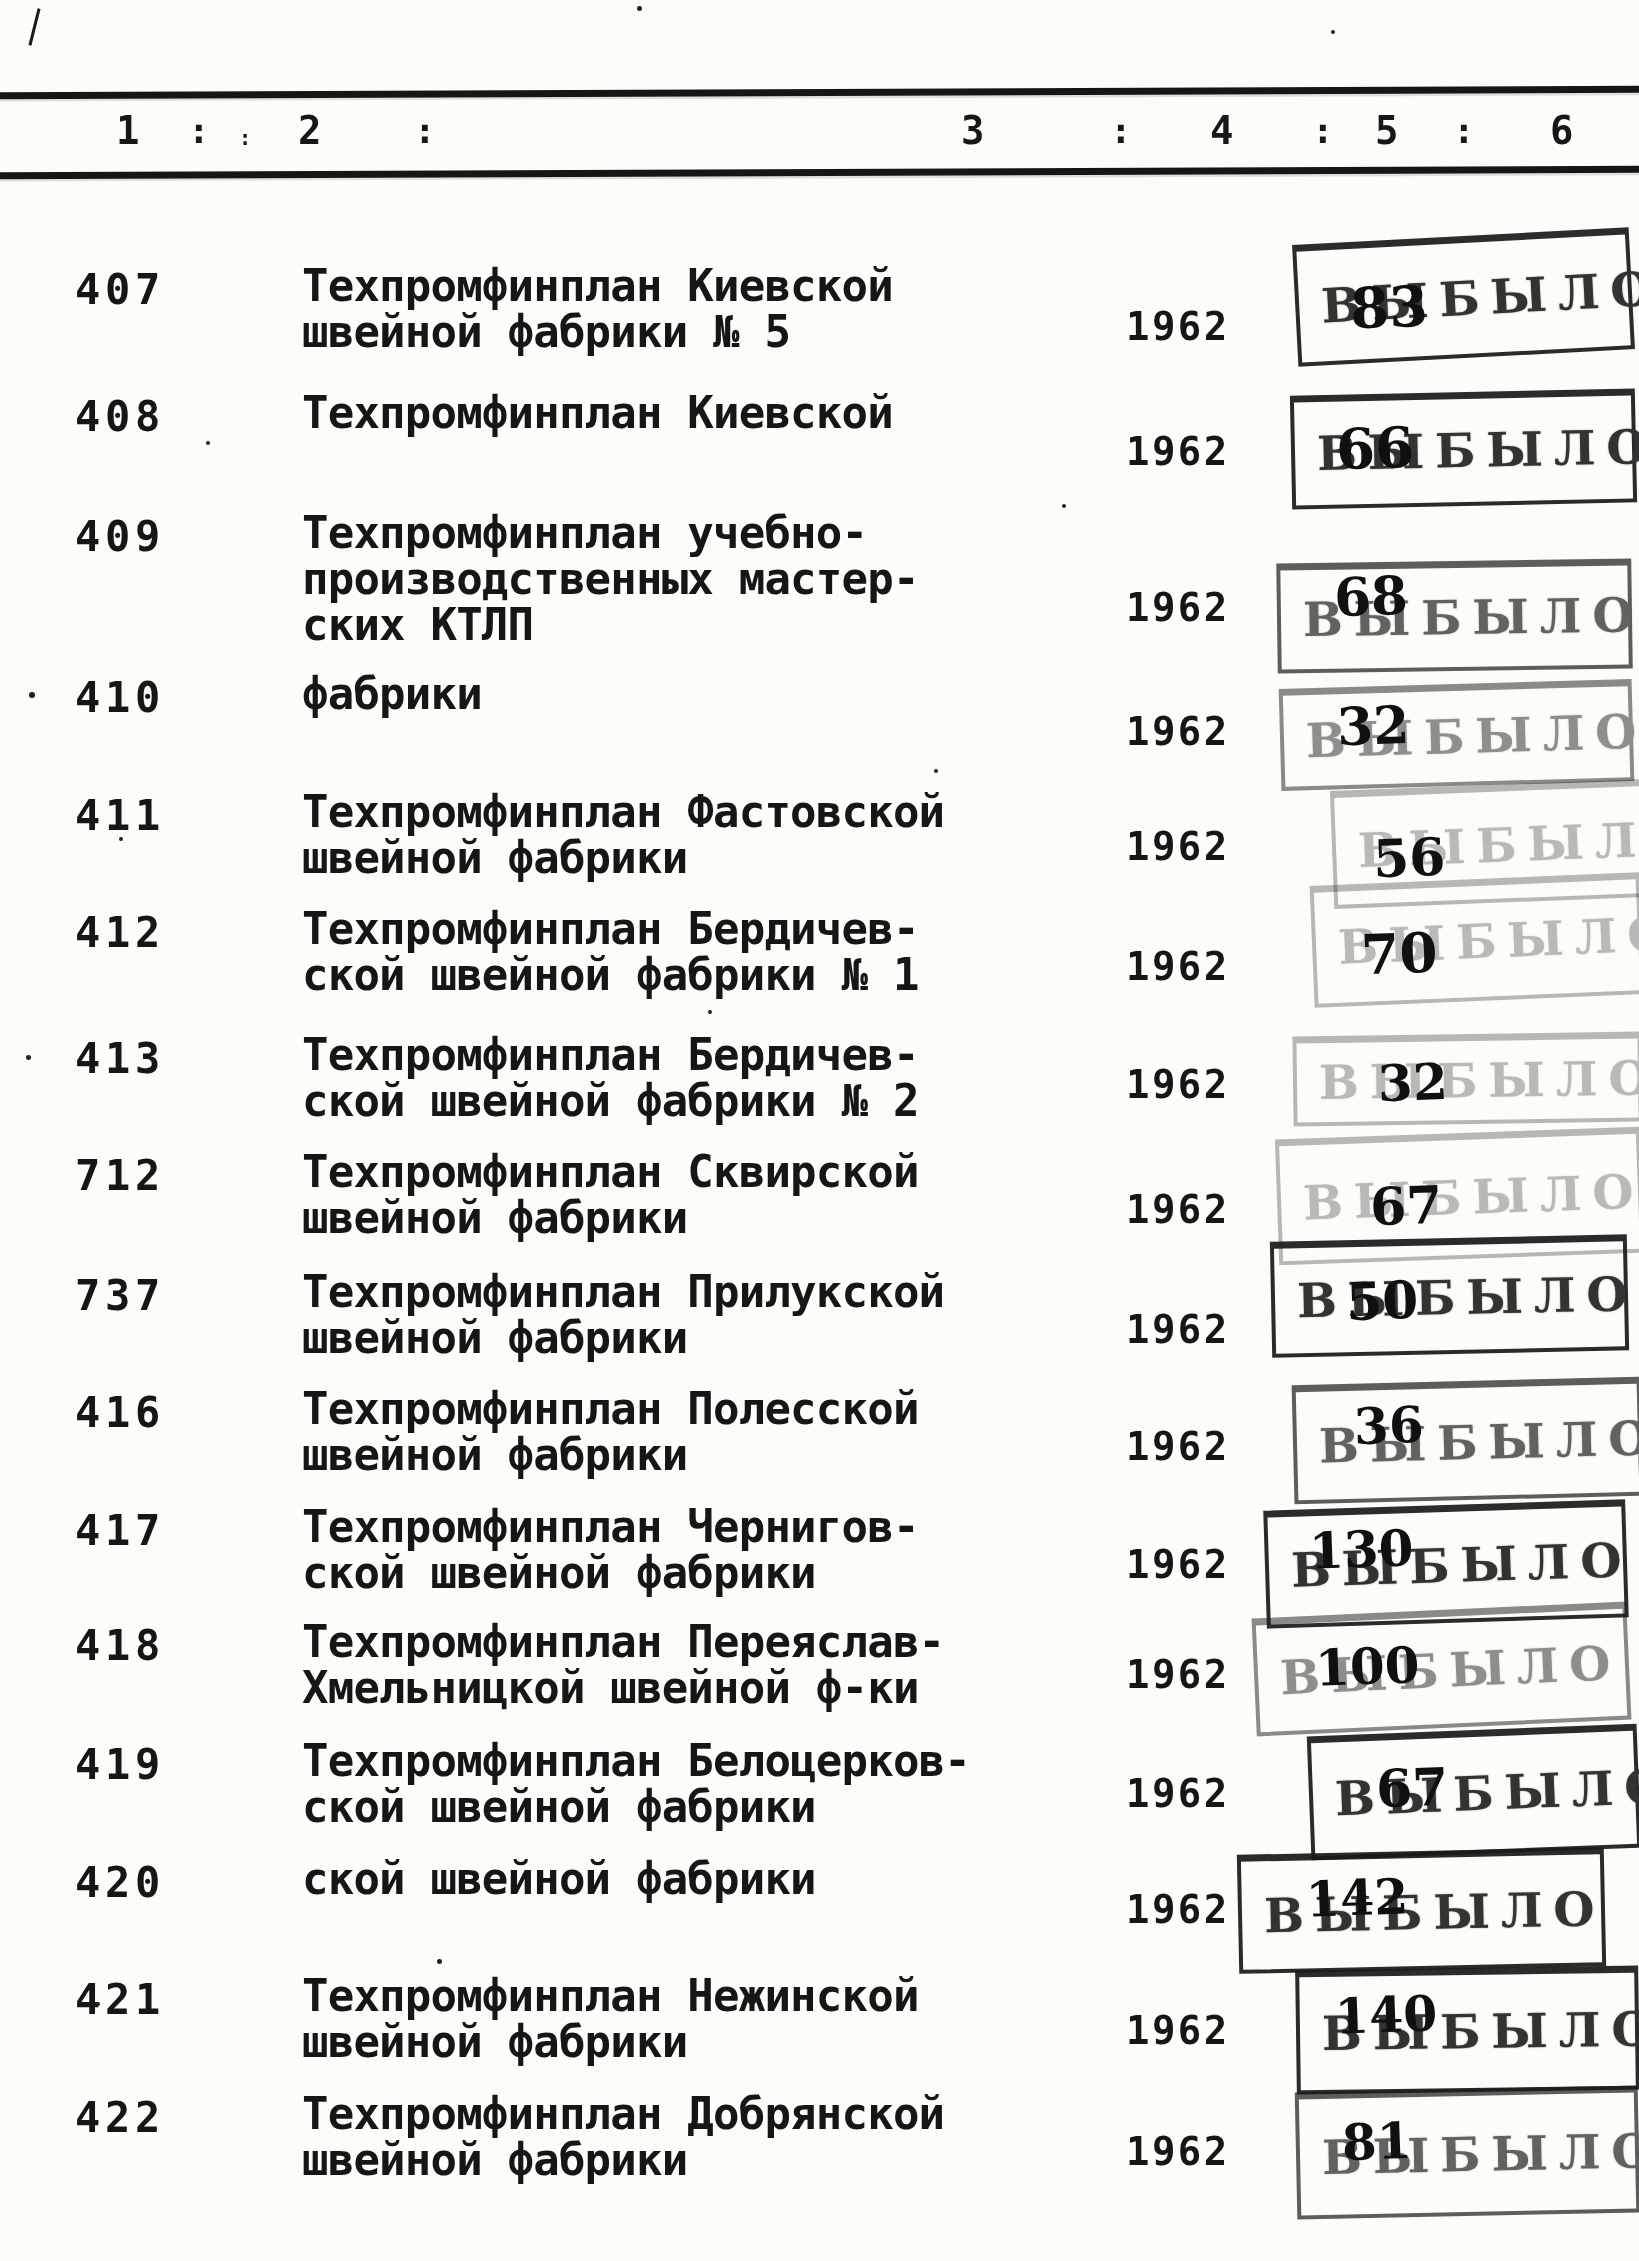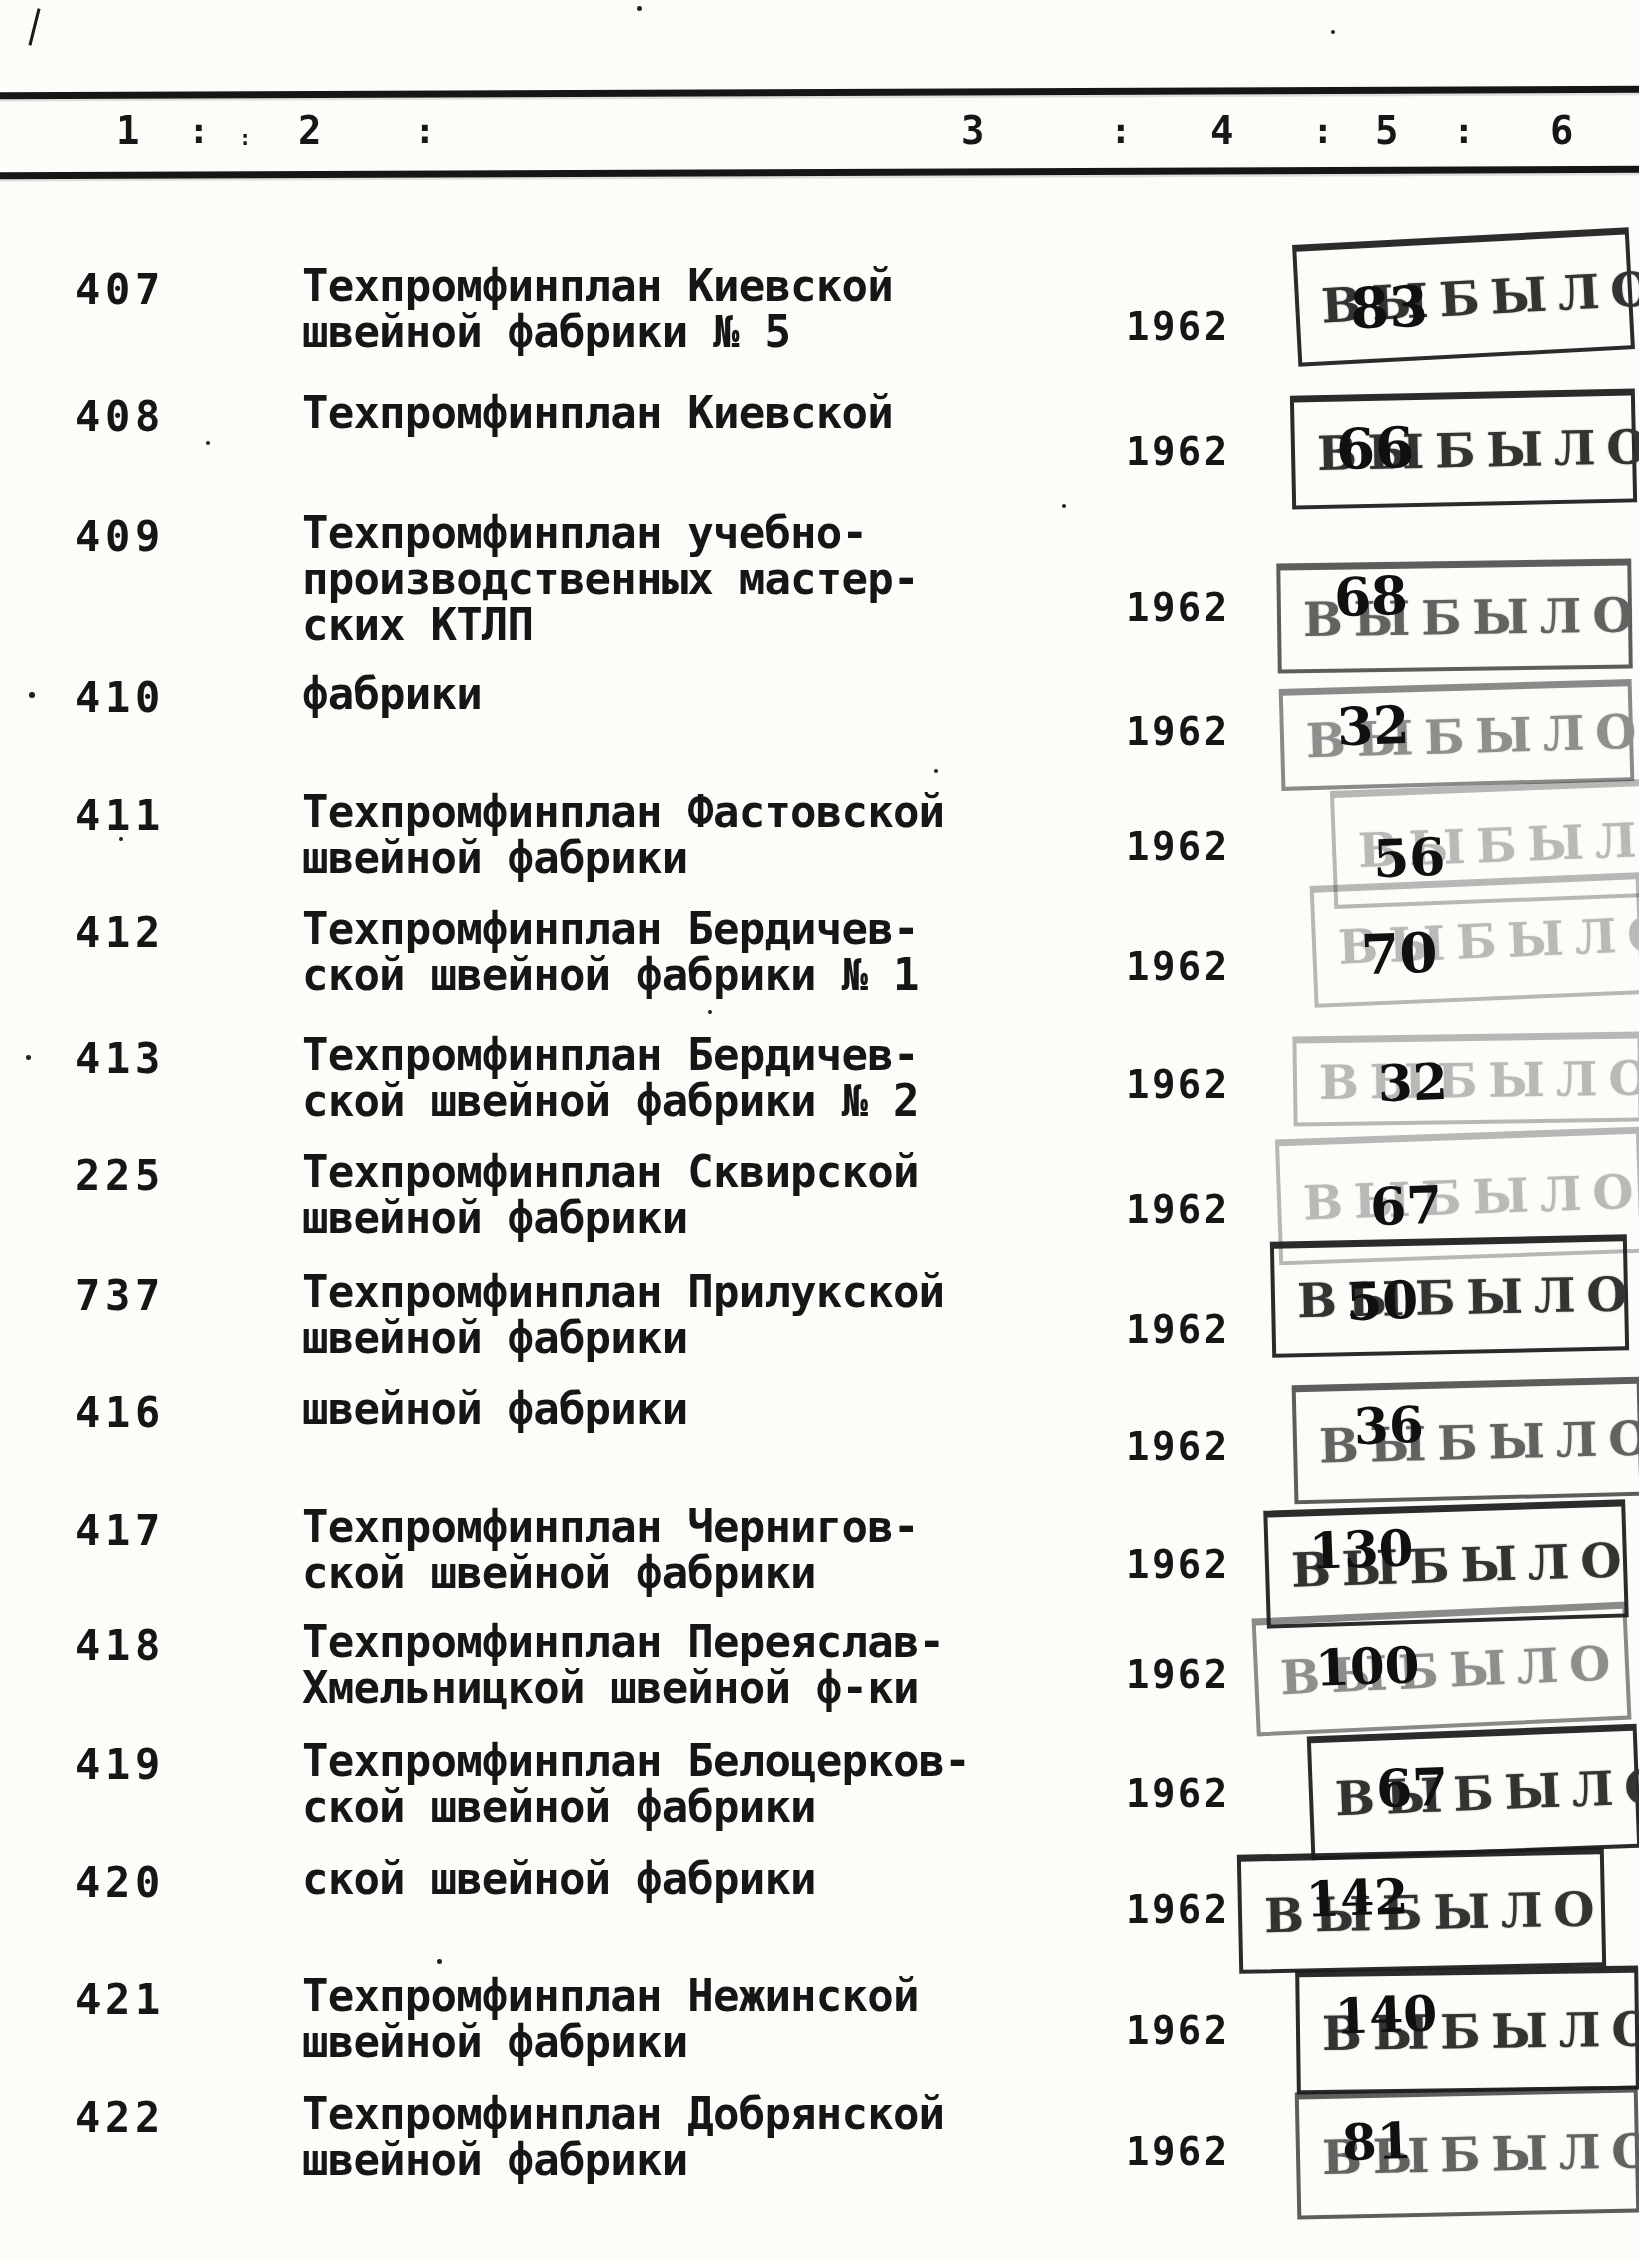--- a/index.html
+++ b/index.html
@@ -191,21 +191,21 @@
           <div>Техпромфинплан Бердичев-</div>
           <div>ской швейной фабрики № 2</div>
         </div>
     <div class="cell-year" style="top: 30px;">1962</div>
     <div class="stamp fade-ghost" style="left: 1293px; top: 2.4px; width: 349px; height: 90px; transform: rotate(-0.8deg);">
       <span class="stamp-text">ВЫБЫЛО</span>
     </div>
     <div class="stamp-num-layer" style="left: 1378px; top: 26px; font-size: 50px;">32</div>
   </div>
       <div class="row" style="top: 1149px;">
-    <div class="cell-num">225</div>
+    <div class="cell-num">712</div>
     <div class="cell-desc">
           <div>Техпромфинплан Сквирской</div>
           <div>швейной фабрики</div>
         </div>
     <div class="cell-year" style="top: 38px;">1962</div>
     <div class="stamp fade-ghost" style="left: 1277px; top: -15.7px; width: 365px; height: 126px; transform: rotate(-2deg);">
       <span class="stamp-text">ВЫБЫЛО</span>
     </div>
     <div class="stamp-num-layer" style="left: 1370px; top: 31px; font-size: 52px;">67</div>
   </div>
@@ -217,20 +217,21 @@
         </div>
     <div class="cell-year" style="top: 38px;">1962</div>
     <div class="stamp fade-clear" style="left: 1271px; top: -31px; width: 357px; height: 116px; transform: rotate(-1.2deg);">
       <span class="stamp-text">ВЫБЫЛО</span>
     </div>
     <div class="stamp-num-layer" style="left: 1346px; top: 5.5px; font-size: 52px;">50</div>
   </div>
       <div class="row" style="top: 1386px;">
     <div class="cell-num">416</div>
     <div class="cell-desc">
+          <div>Техпромфинплан Полесской</div>
           <div>швейной фабрики</div>
         </div>
     <div class="cell-year" style="top: 38px;">1962</div>
     <div class="stamp fade-mid" style="left: 1293px; top: -5.5px; width: 349px; height: 119px; transform: rotate(-1.4deg);">
       <span class="stamp-text">ВЫБЫЛО</span>
     </div>
     <div class="stamp-num-layer" style="left: 1354px; top: 15px; font-size: 50px;">36</div>
   </div>
       <div class="row" style="top: 1504px;">
     <div class="cell-num">417</div>

